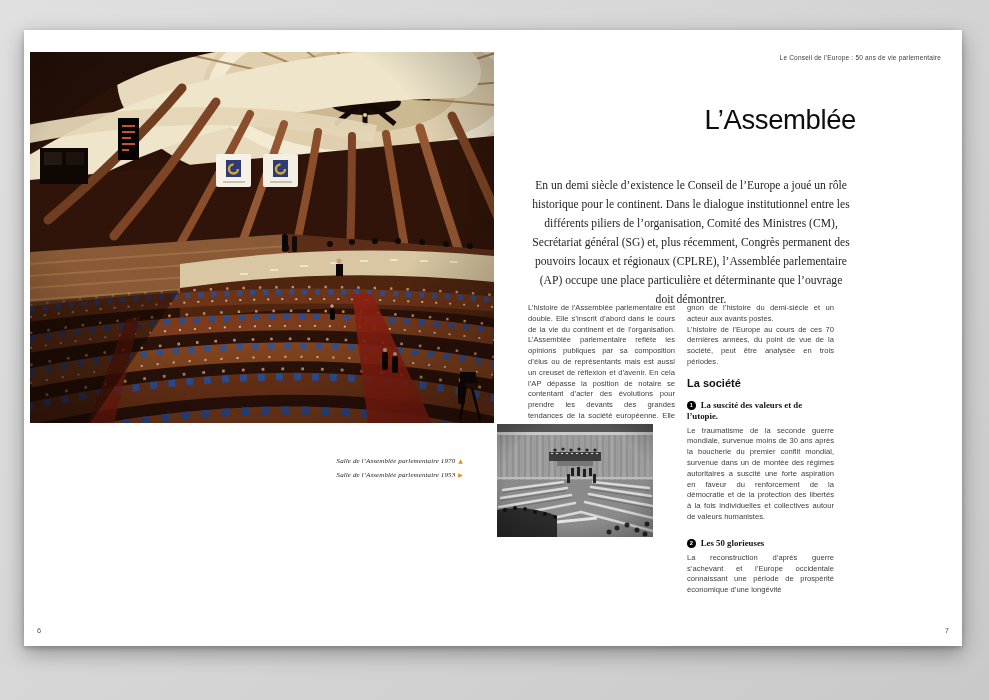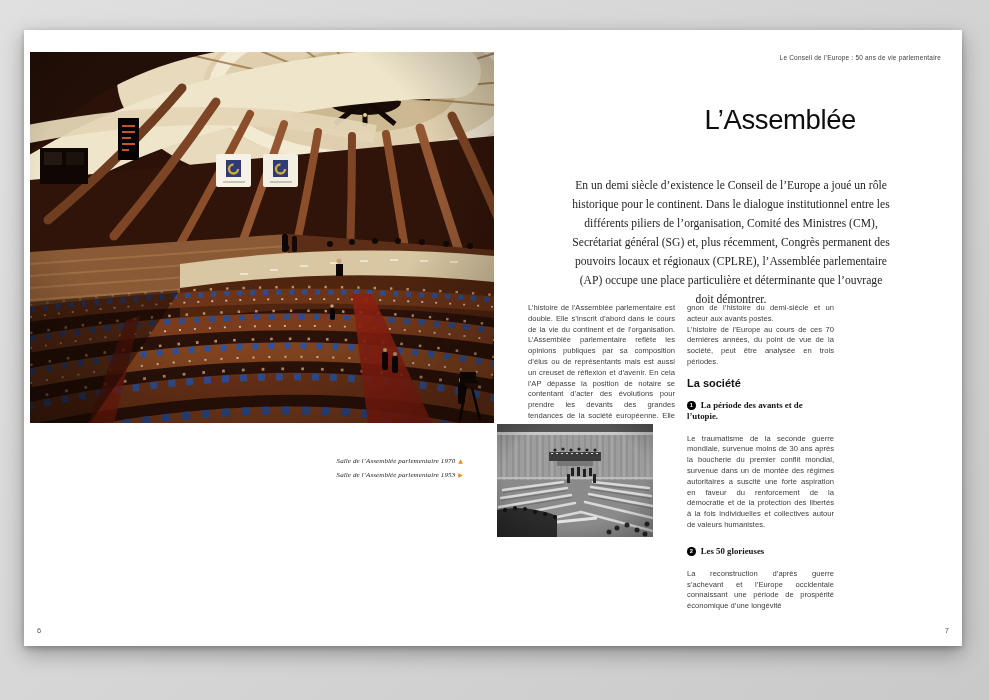--- a/index.html
+++ b/index.html
@@ -35,21 +35,21 @@
   }
   .title{
     position:absolute;right:106px;top:75px;
     text-align:right;font-weight:normal;color:#0d0d0d;
     font-size:27.5px;line-height:29px;letter-spacing:-.4px;
   }
   .intro{
     position:absolute;left:506px;top:146px;width:322px;
     text-align:center;
     font-family:"Liberation Serif",serif;
-    font-size:11.6px;line-height:19px;color:#1e1e1e;margin-left:40px;
+    font-size:11.6px;line-height:19px;color:#1e1e1e;
   }
   .bodycol{
     position:absolute;top:273px;width:147px;
     font-size:7.6px;line-height:10.8px;color:#3d3d3d;
     text-align:justify;
   }
   .col-left{left:504px;}
   .col-right{left:663px;}
   .bodycol p{margin:0;}
   .section-heading{
@@ -61,21 +61,21 @@
     font-size:8.8px;color:#141414;margin:11px 0 0 0;text-align:left;
     line-height:11px;
   }
   .sub-heading.second{margin-top:15px;}
   .num-bullet{
     display:inline-block;width:8.5px;height:8.5px;border-radius:50%;
     background:#000;color:#fff;font-family:"Liberation Sans",sans-serif;
     font-size:5.8px;line-height:8.8px;text-align:center;
     margin-right:3px;vertical-align:.5px;font-weight:bold;font-style:normal;
   }
-  .sub-body{margin-top:12px;}
+  .sub-body{margin-top:4px;}
   .photo-small{
     position:absolute;left:473px;top:394px;width:156px;height:113px;overflow:hidden;
   }
   .photo-small svg{display:block;width:100%;height:100%;}
   .pagenum{
     position:absolute;top:596px;font-size:7.5px;color:#5a5a5a;
   }
   .pagenum-left{left:13px;}
   .pagenum-right{right:13px;}
 </style>
@@ -228,21 +228,21 @@
     </div>
 
     <div class="bodycol col-right">
       <p>gnon de l’histoire du demi-siècle et un acteur aux avants postes.</p>
       <p>L’histoire de l’Europe au cours de ces 70 dernières années, du point de vue de la société, peut être analysée en trois périodes.</p>
 
       <h3 class="section-heading">La société</h3>
 
       <div class="sub-heading">
         <span class="num-bullet">1</span>
-        <span>La période des avants et de l’utopie.</span>
+        <span>La suscité des valeurs et de l’utopie.</span>
       </div>
       <div class="sub-body">
         <p>Le traumatisme de la seconde guerre mondiale, survenue moins de 30 ans après la boucherie du premier conflit mondial, survenue dans un de montée des régimes autoritaires a suscité une forte aspiration en faveur du renforcement de la démocratie et de la protection des libertés à la fois individuelles et collectives autour de valeurs humanistes.</p>
       </div>
 
       <div class="sub-heading second">
         <span class="num-bullet">2</span>
         <span>Les 50 glorieuses</span>
       </div>
       <div class="sub-body">

